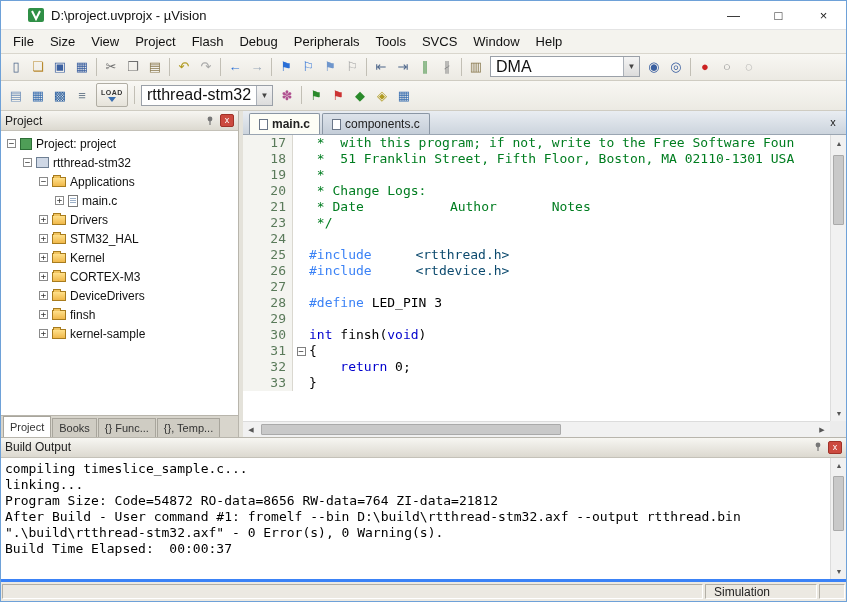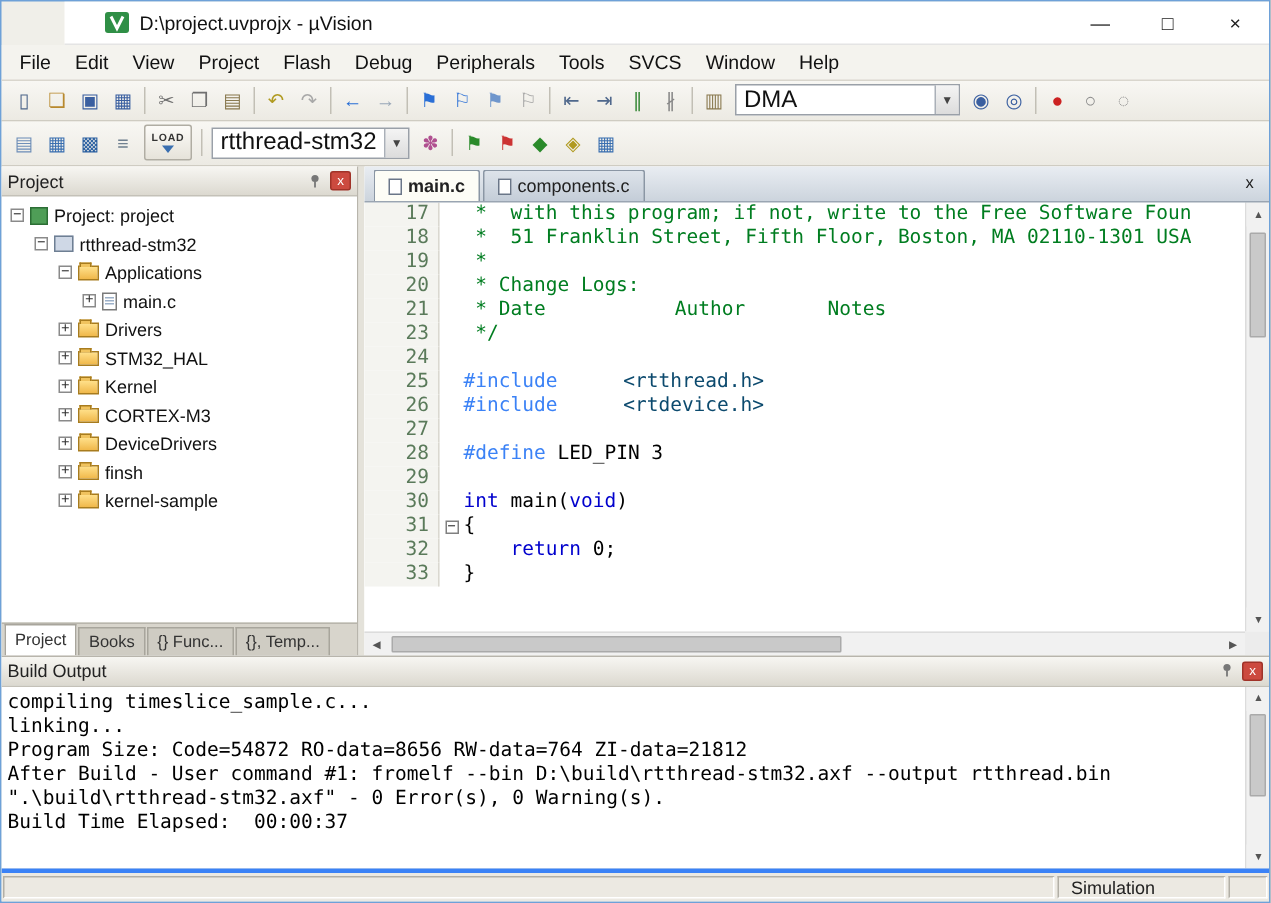--- a/index.html
+++ b/index.html
@@ -1,20 +1,20 @@
 <!DOCTYPE html>
 <html><head>
 <meta charset="utf-8">
 <style>
   * { margin:0; padding:0; box-sizing:border-box; }
   body { font-family:"Liberation Sans", sans-serif; background:#888; }
   .window { width:847px; height:602px; background:#f0efe9; border:1px solid #6ea1d8; display:flex; flex-direction:column; overflow:hidden; }
 
   
-  .titlebar { height:30px; background:#ffffff; display:flex; align-items:center; padding-left:26px; border-bottom:1px solid #e4e4e4;margin-left:42px; }
+  .titlebar { height:30px; background:#ffffff; display:flex; align-items:center; padding-left:26px; border-bottom:1px solid #e4e4e4; }
   .titlebar .app-icon { width:18px; height:16px; margin-right:6px; }
   .titlebar .title { font-size:13px; color:#111; flex:1; }
   .win-btns { display:flex; height:100%; }
   .win-btn { width:45px; height:100%; display:flex; align-items:center; justify-content:center; font-size:13px; color:#222; cursor:default; }
 
   
   .menubar { height:24px; background:#f4f3ee; display:flex; align-items:center; padding-left:4px; border-bottom:1px solid #d9d6cd; }
   .menu-item { font-size:13px; color:#111; padding:3px 8px; }
 
   
@@ -112,21 +112,21 @@
     <span class="title">D:\project.uvprojx - µVision</span>
     <div class="win-btns">
       <div class="win-btn">—</div>
       <div class="win-btn">□</div>
       <div class="win-btn">×</div>
     </div>
   </div>
 
   <div class="menubar">
       <div class="menu-item">File</div>
-      <div class="menu-item">Edit</div>
+      <div class="menu-item">Size</div>
       <div class="menu-item">View</div>
       <div class="menu-item">Project</div>
       <div class="menu-item">Flash</div>
       <div class="menu-item">Debug</div>
       <div class="menu-item">Peripherals</div>
       <div class="menu-item">Tools</div>
       <div class="menu-item">SVCS</div>
       <div class="menu-item">Window</div>
       <div class="menu-item">Help</div>
     </div>
@@ -291,21 +291,21 @@
             <div class="code-line"><span class="ln">19</span><span class="fold"></span><span class="code-text"><span class="c-com"> *</span></span></div>
             <div class="code-line"><span class="ln">20</span><span class="fold"></span><span class="code-text"><span class="c-com"> * Change Logs:</span></span></div>
             <div class="code-line"><span class="ln">21</span><span class="fold"></span><span class="code-text"><span class="c-com"> * Date           Author       Notes</span></span></div>
             <div class="code-line"><span class="ln">23</span><span class="fold"></span><span class="code-text"><span class="c-com"> */</span></span></div>
             <div class="code-line"><span class="ln">24</span><span class="fold"></span><span class="code-text"></span></div>
             <div class="code-line"><span class="ln">25</span><span class="fold"></span><span class="code-text"><span class="c-dir">#include </span><span class="c-str">&lt;rtthread.h&gt;</span></span></div>
             <div class="code-line"><span class="ln">26</span><span class="fold"></span><span class="code-text"><span class="c-dir">#include </span><span class="c-str">&lt;rtdevice.h&gt;</span></span></div>
             <div class="code-line"><span class="ln">27</span><span class="fold"></span><span class="code-text"></span></div>
             <div class="code-line"><span class="ln">28</span><span class="fold"></span><span class="code-text"><span class="c-dir">#define </span><span class="c-pln">LED_PIN 3</span></span></div>
             <div class="code-line"><span class="ln">29</span><span class="fold"></span><span class="code-text"></span></div>
-            <div class="code-line"><span class="ln">30</span><span class="fold"></span><span class="code-text"><span class="c-kw">int</span><span class="c-pln"> main(</span><span class="c-kw">void</span><span class="c-pln">)</span></span></div>
+            <div class="code-line"><span class="ln">30</span><span class="fold"></span><span class="code-text"><span class="c-kw">int</span><span class="c-pln"> finsh(</span><span class="c-kw">void</span><span class="c-pln">)</span></span></div>
             <div class="code-line"><span class="ln">31</span><span class="fold fold-box"><span class="fbx">−</span></span><span class="code-text"><span class="c-pln">{</span></span></div>
             <div class="code-line"><span class="ln">32</span><span class="fold"></span><span class="code-text"><span class="c-pln">    </span><span class="c-kw">return</span><span class="c-pln"> 0;</span></span></div>
             <div class="code-line"><span class="ln">33</span><span class="fold"></span><span class="code-text"><span class="c-pln">}</span></span></div>
           </div>
         <div class="sb-v">
           <div class="sb-btn">▲</div>
           <div class="sb-track">
             <div class="sb-thumb-v" style="top:4px;height:70px;"></div>
           </div>
           <div class="sb-btn">▼</div>

